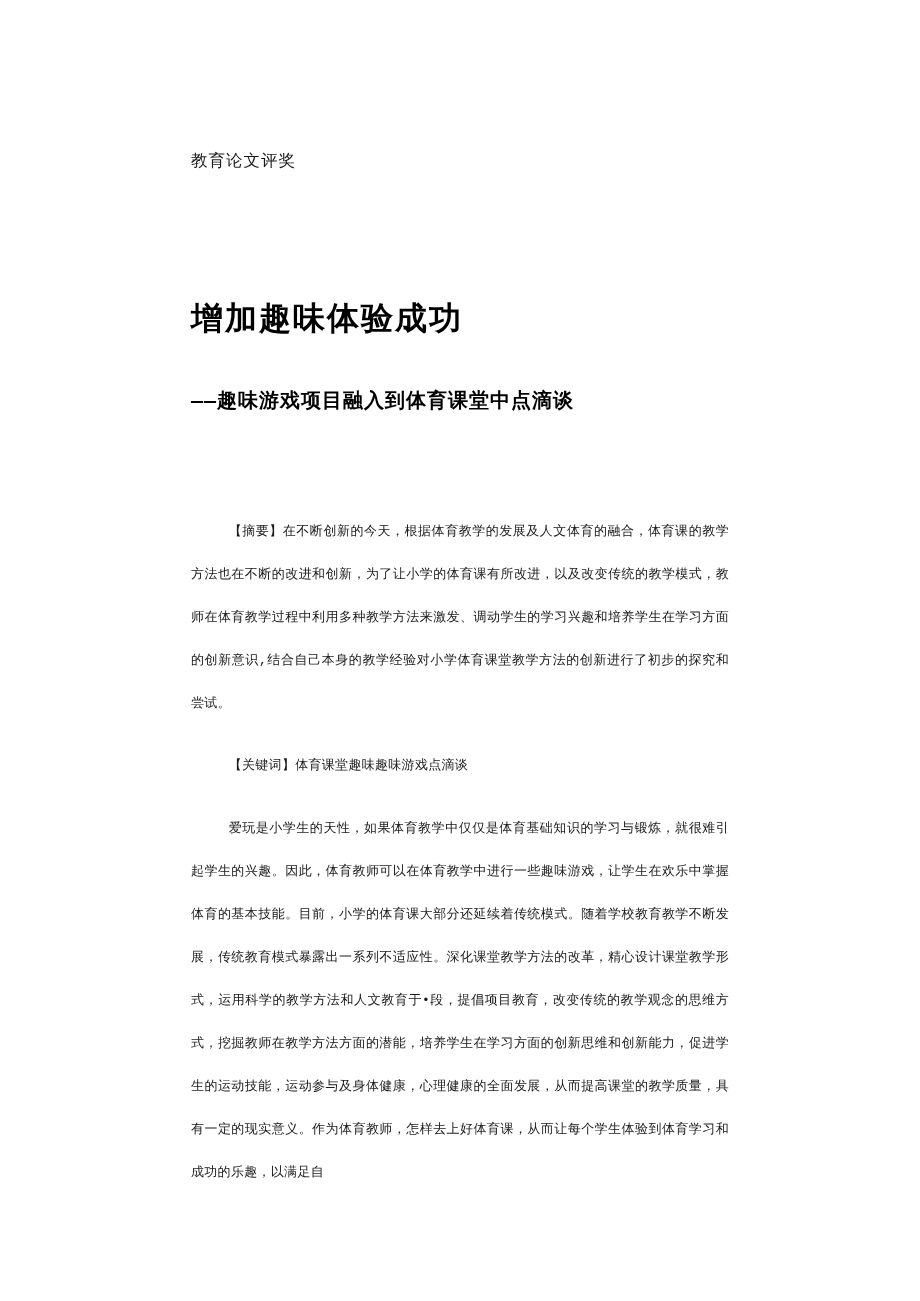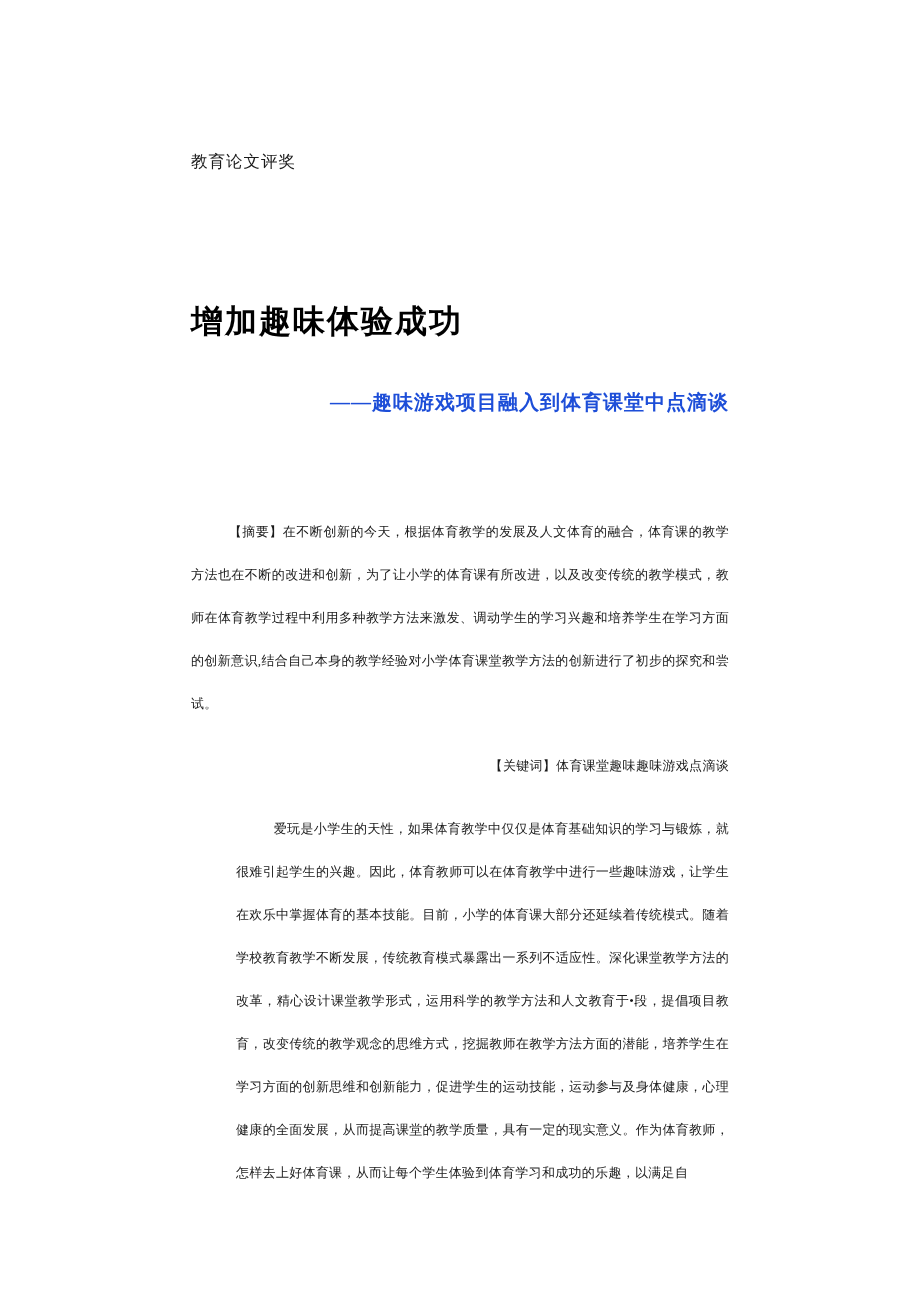--- a/index.html
+++ b/index.html
@@ -8,21 +8,21 @@
     background: #ffffff;
   }
   .page {
     position: relative;
     width: 768px;
     height: 1301px;
     margin: 0 auto;
     background: #ffffff;
     box-sizing: border-box;
     padding: 152px 115px 16px 115px;
-    font-family: Liberation Serif, serif;
+    font-family: Liberation Mono, monospace;
     color: #1a1a1a;
     overflow: hidden;
   }
   .meta {
     margin: 0;
     font-size: 16.5px;
     line-height: 19px;
     letter-spacing: 1px;
     color: #1a1a1a;
   }
@@ -33,49 +33,48 @@
     margin: 130px 0 0 0;
     text-align: left;
     font-size: 32px;
     font-weight: bold;
     letter-spacing: 2px;
     line-height: 40px;
     color: #000000;
   }
   .subtitle {
     margin: 48px 0 0 0;
-    text-align: right;
+    text-align: left;
     font-size: 20px;
     font-weight: bold;
     letter-spacing: 1px;
     line-height: 26px;
-    color: #1d4ed8;
+    color: #000000;
   }
   .para {
     margin: 0;
     font-size: 13px;
     line-height: 43px;
     text-align: justify;
     text-justify: inter-character;
     letter-spacing: 0.3px;
     color: #1a1a1a;
   }
   .para.indent {
     text-indent: 2.9em;
   }
   .abstract {
     margin-top: 95px;
   }
   .keywords {
     margin-top: 19px;
-    text-align: right;
+    text-align: left;
   }
   .body-paragraph {
     margin-top: 20px;
-    margin-left: 45px;
   }
 </style>
 </head>
 <body>
 
 <div class="page">
   <p class="meta">教育论文评奖</p>
 
 
   <h1 class="title">增加趣味体验成功</h1>

